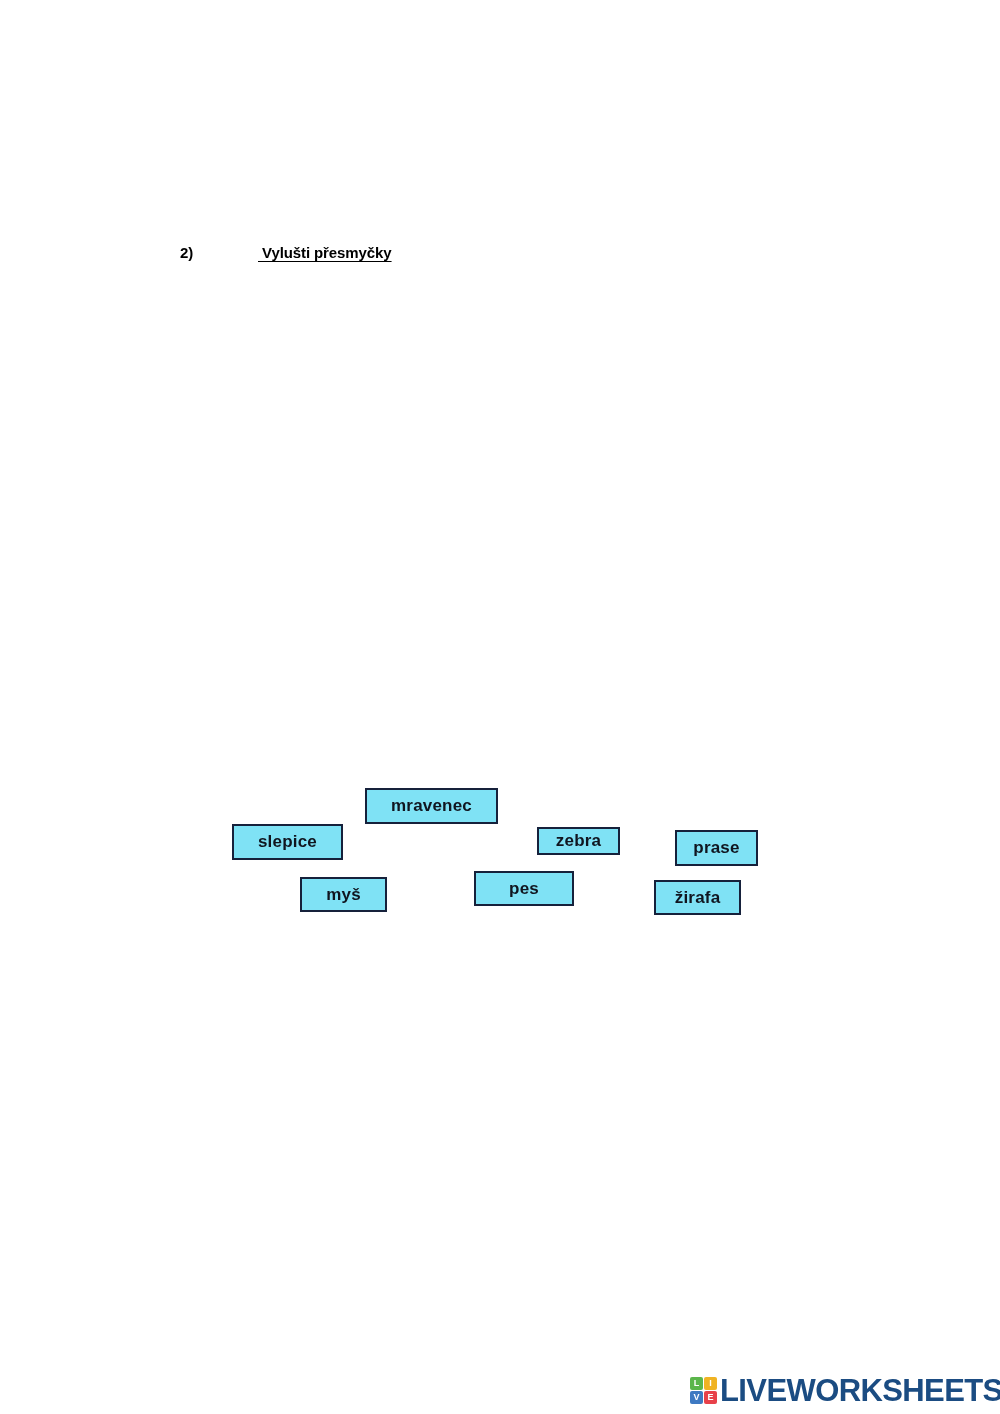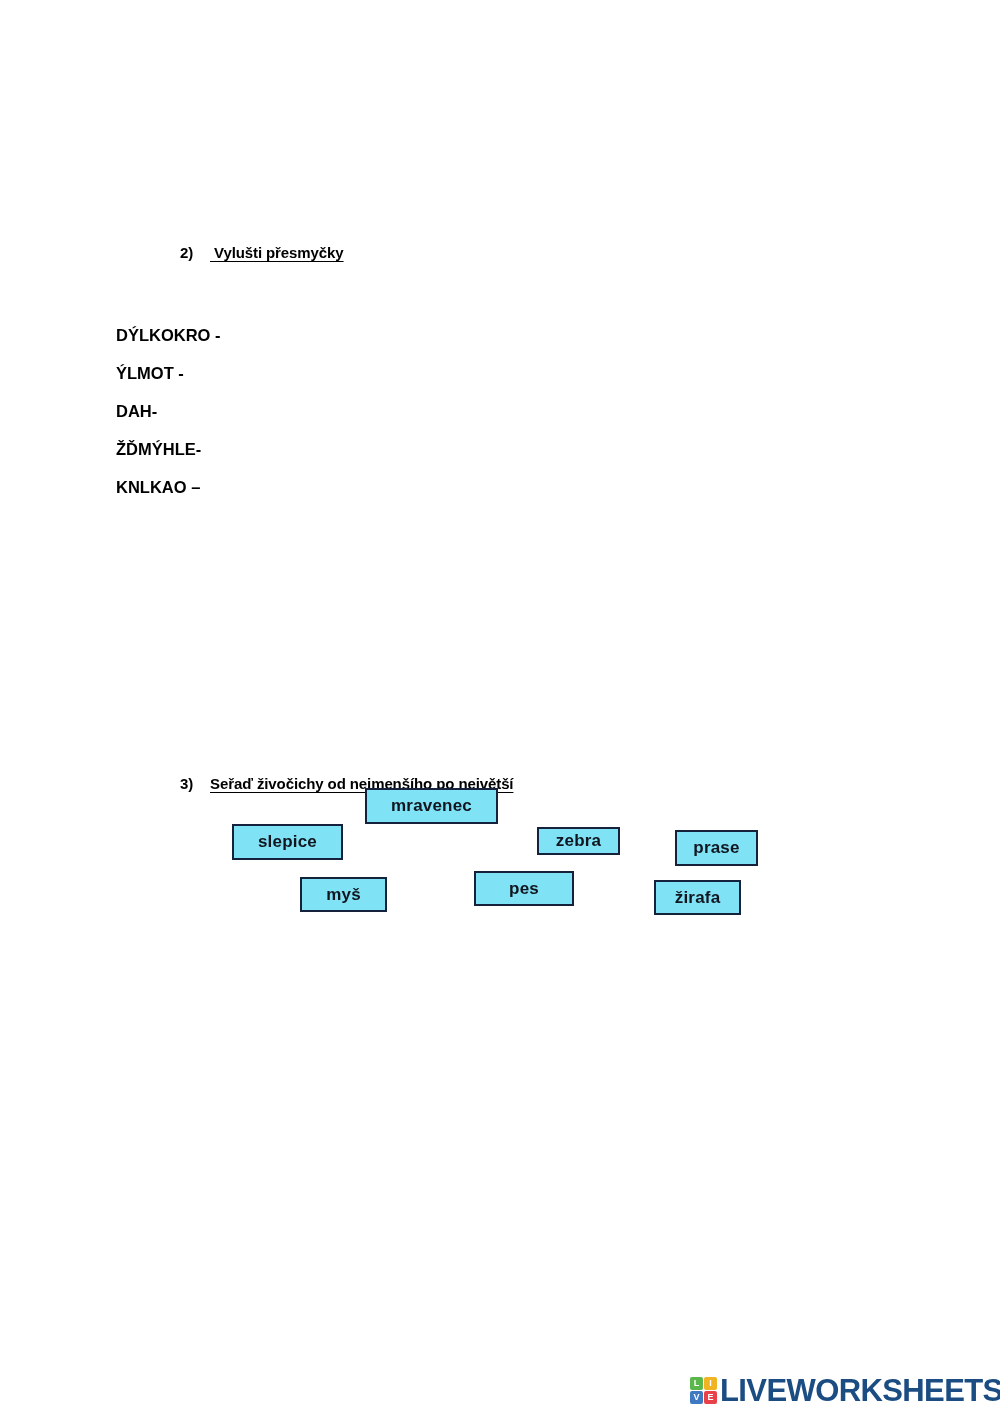--- a/index.html
+++ b/index.html
@@ -31,20 +31,21 @@
     white-space: nowrap;
     color: #000;
   }
   .ex-num {
     display: inline-block;
     width: 30px;
   }
   .ex-title {
     text-decoration: underline;
     text-underline-offset: 3px;
+    margin-left: 48px;
   }
 
   #heading-2 { left: 180px; top: 244px; }
   #heading-3 { left: 180px; top: 775px; }
 
   
   .anagram-list {
     position: absolute;
     left: 116px;
     top: 316px;
@@ -113,31 +114,21 @@
 </style>
 </head>
 <body>
 
 <div class="page">
 
   <div class="ex-heading" id="heading-2">
     <span class="ex-num">2)</span><span class="ex-title"> Vylušti přesmyčky</span>
   </div>
 
-  <div class="anagram-list">
-    <div class="anagram-item">DÝLKOKRO -</div>
-    <div class="anagram-item">ÝLMOT -</div>
-    <div class="anagram-item">DAH-</div>
-    <div class="anagram-item">ŽĎMÝHLE-</div>
-    <div class="anagram-item">KNLKAO –</div>
-  </div>
 
-  <div class="ex-heading" id="heading-3">
-    <span class="ex-num">3)</span><span class="ex-title">Seřaď živočichy od nejmenšího po největší</span>
-  </div>
 
   <div>
     <div class="word-box" style="left: 216px; top: 824px; width: 111px; height: 36px; margin-left: 16px;">slepice</div>
     <div class="word-box" style="left: 365px; top: 788px; width: 133px; height: 36px;">mravenec</div>
     <div class="word-box" style="left: 537px; top: 827px; width: 83px; height: 28px;">zebra</div>
     <div class="word-box" style="left: 675px; top: 830px; width: 83px; height: 36px;">prase</div>
     <div class="word-box" style="left: 300px; top: 877px; width: 87px; height: 35px;">myš</div>
     <div class="word-box" style="left: 474px; top: 871px; width: 100px; height: 35px;">pes</div>
     <div class="word-box" style="left: 610px; top: 880px; width: 87px; height: 35px; margin-left: 44px;">žirafa</div>
   </div>

